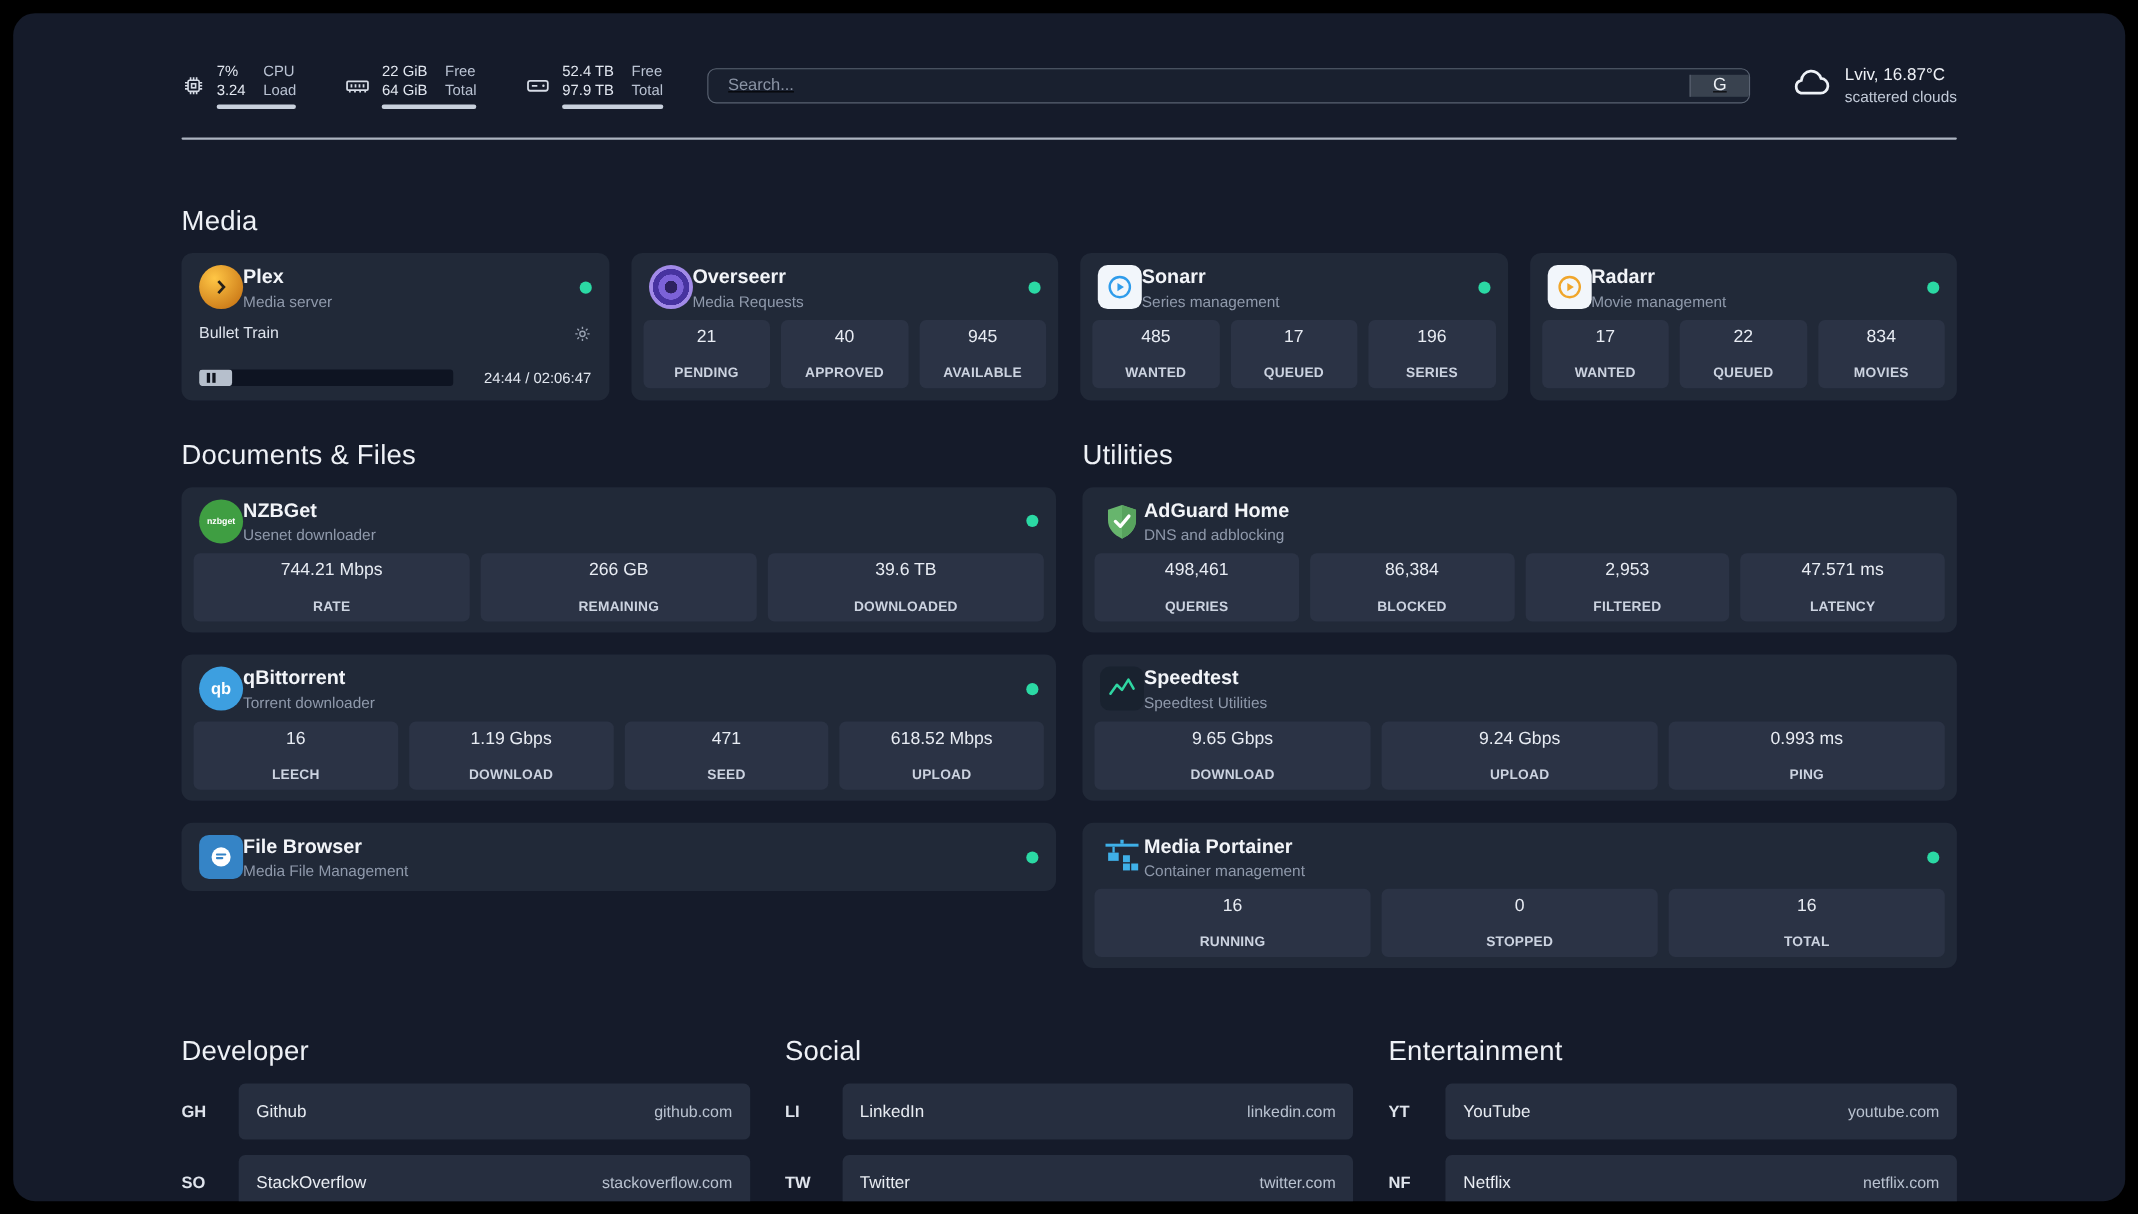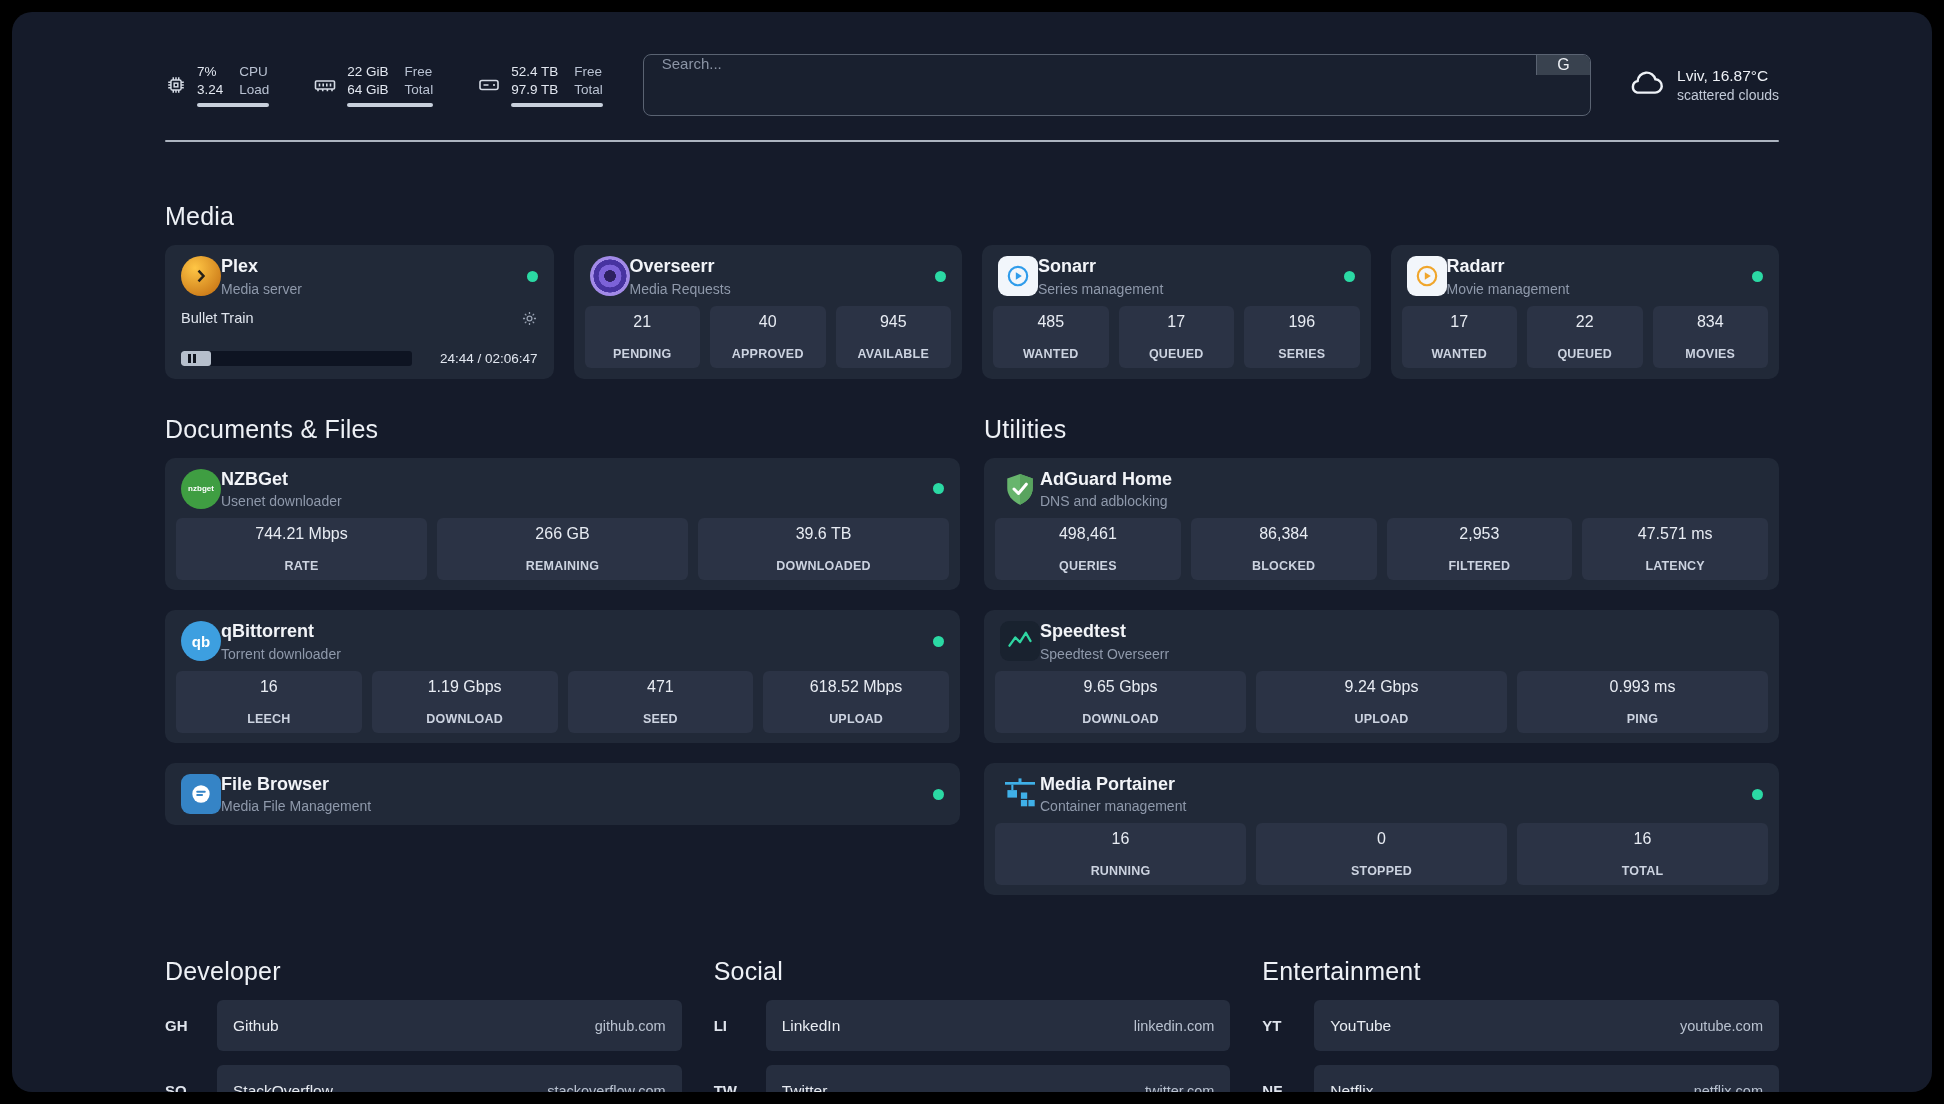--- a/index.html
+++ b/index.html
@@ -12,22 +12,22 @@
   .topbar { display:flex; align-items:center; }
   .resources { display:flex; gap:44px; align-items:center; }
   .res { display:flex; align-items:center; gap:10px; }
   .res-icon { display:flex; align-items:center; }
   .res-body { display:flex; flex-direction:column; }
   .res-cols { display:flex; gap:16px; }
   .res-col { display:flex; flex-direction:column; font-size:13.5px; line-height:1.28; color:#e2e7f0; }
   .res-col.dim { color:#b9c2d2; }
   .res-bar { margin-top:5px; height:4px; border-radius:2px; background:#c8d0dc; }
 
-  .search { flex:1; display:flex; align-items:flex-start; height:62px; margin:0 34px 0 40px;
-            border:1px solid #5a6372; border-radius:8px; background:#19202f; overflow:hidden; }
+  .search { flex:1; display:flex; align-items:center; height:32px; margin:0 34px 0 40px;
+            border:1px solid #5a6372; border-radius:8px; background:#19202f; overflow:hidden;text-decoration:underline; }
   .search input { flex:1; background:transparent; border:none; outline:none; padding:0 18px;
                   color:#e6eaf1; font-size:15px; font-family:inherit; }
   .search input::placeholder { color:#8b94a5; }
   .gbtn { width:54px; border:none; border-left:1px solid #5a6372; background:#39424f; color:#eef1f6;
           font-size:16px; cursor:pointer; font-family:inherit; }
 
   .weather { display:flex; align-items:center; gap:10px; color:#eef1f6; }
   .weather .w-loc { font-size:15.5px; }
   .weather .w-cond { font-size:14px; color:#c2cad8; margin-top:2px; }
 
@@ -436,21 +436,21 @@
 
         <div class="card">
           <div class="card-head">
             <span class="svc-icon ic-speed">
               <svg viewBox="0 0 24 24" width="28" height="28" fill="none">
                 <polyline points="3,16 8,9 12,13 17,5 21,12" stroke="#2fd6a2" stroke-width="2" stroke-linecap="round" stroke-linejoin="round"></polyline>
               </svg>
             </span>
             <div class="titles">
               <div class="title">Speedtest</div>
-              <div class="subtitle">Speedtest Overseerr</div>
+              <div class="subtitle">Speedtest Utilities</div>
             </div>
           </div>
           <div class="stats">
             <div class="stat">
               <div class="val">9.65 Gbps</div>
               <div class="lab">DOWNLOAD</div>
             </div>
             <div class="stat">
               <div class="val">9.24 Gbps</div>
               <div class="lab">UPLOAD</div>

